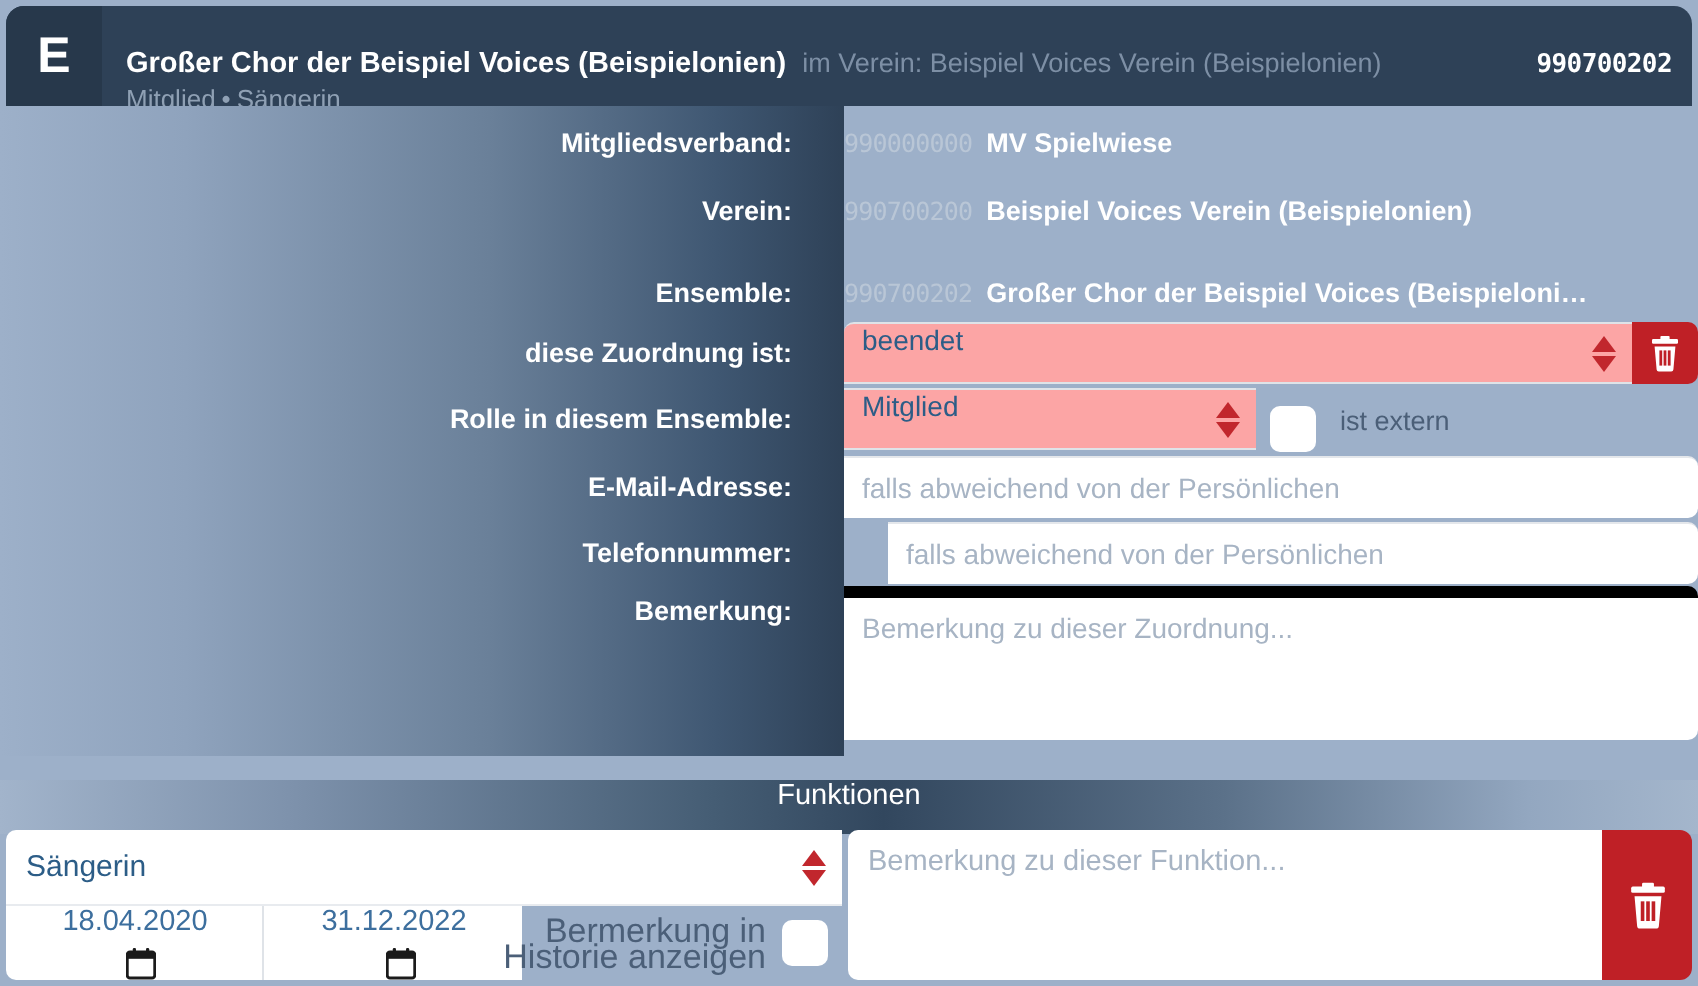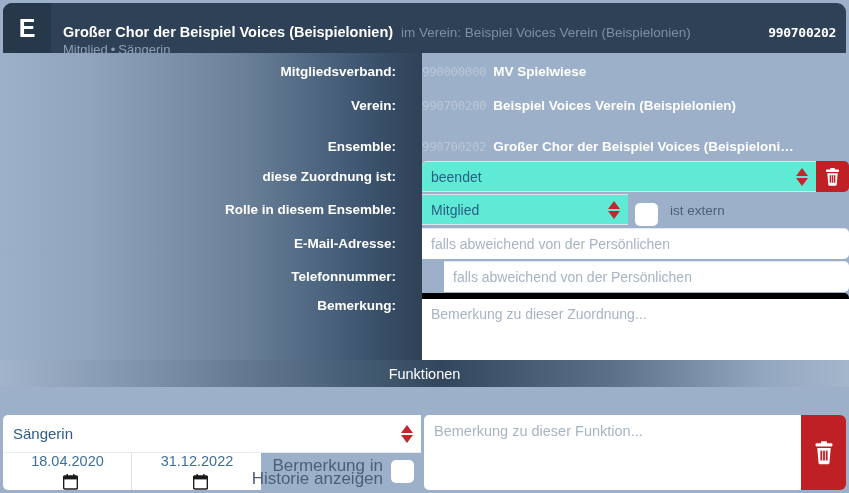--- a/index.html
+++ b/index.html
@@ -157,24 +157,23 @@
     font-weight: bold;
     white-space: nowrap;
     overflow: hidden;
     text-overflow: ellipsis;
     max-width: 404px;
   }
 
   
   .ctl-select {
     position: relative;
-    background: #5eead4;
+    background: #fca5a5;
     height: 31px;
     display: flex;
-    align-items: center;
     box-sizing: border-box;
     border: 1px solid #dfe3e8;
     border-left: none;
     border-right: none;
     color: #2c5d87;
     font-size: 14px;
     padding-left: 9px;
     overflow: hidden;
   }
   .spinner {
@@ -259,28 +258,28 @@
   .extern-label {
     color: #4b5f78;
     font-size: 13.5px;
     margin-left: 12px;
     white-space: nowrap;
   }
 
   
   .funcbar {
     position: absolute;
-    top: 360px;
+    top: 390px;
     left: 0;
     width: 849px;
     height: 27px;
     background: linear-gradient(to right, #9fb2ca 0%, #7b90aa 18%, #41596f 45%, #33485f 55%, #6d melted 70%, #93a8c2 100%);
     background: linear-gradient(to right, #a2b4cb 0%, #7e92ac 17%, #455d74 42%, #32475e 52%, #5b7189 72%, #93a7c0 90%, #a4b6cc 100%);
     display: flex;
-    align-items: center;
+    align-items: flex-start;
     justify-content: center;
     color: #ffffff;
     font-size: 14.5px;
   }
 
   
   .funcrow {
     position: absolute;
     top: 415px;
     left: 0;

